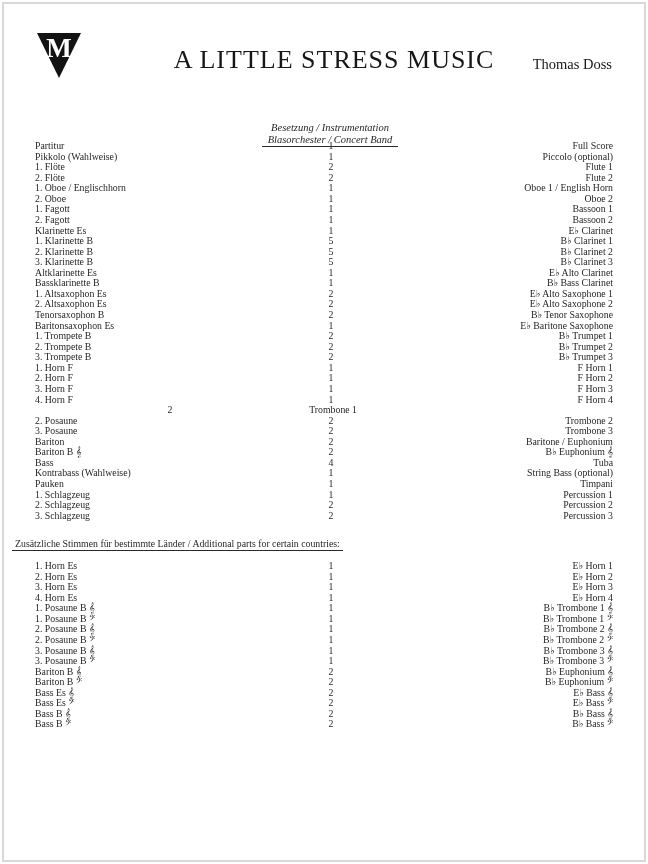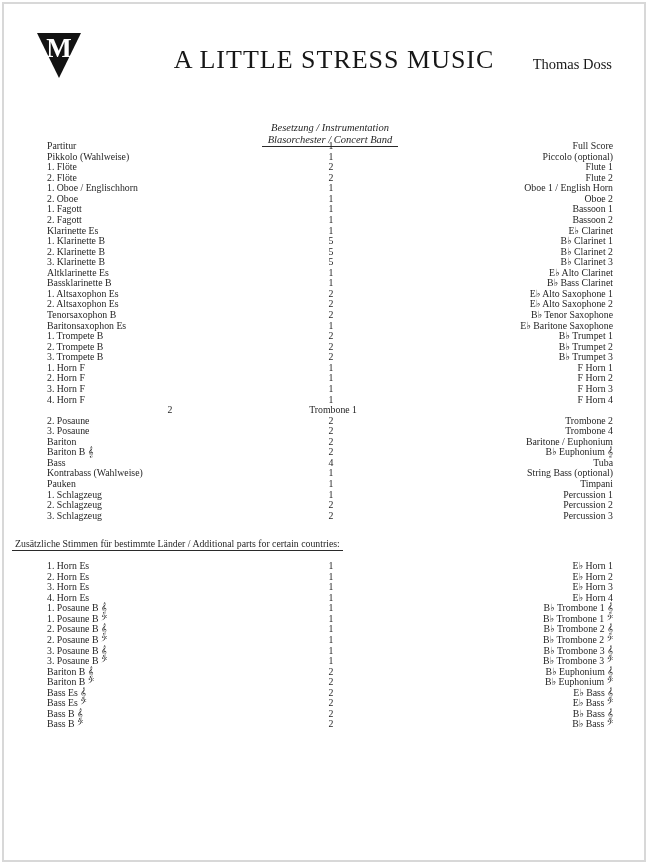--- a/index.html
+++ b/index.html
@@ -32,21 +32,21 @@
   .add-heading .underlined{
     display:inline-block;border-bottom:1px solid #2a2a2a;padding:0 3px 1px;
   }
   .parts-table{position:absolute;left:35px;width:578px;}
   #table-main{top:141px;}
   #table-additional{top:561px;}
   .row{
     display:grid;grid-template-columns:270px 52px 1fr;
     line-height:10.56px;font-size:9.8px;color:#262626;
   }
-  .cell-de{text-align:left;white-space:nowrap;margin-left:12px;}
+  .cell-de{text-align:left;white-space:nowrap;}
   .cell-qty{text-align:center;}
   .cell-en{text-align:right;white-space:nowrap;}
 </style>
 </head>
 <body>
 
 <div class="page-frame"></div>
 
 <div class="logo">
   <svg viewBox="0 0 46 48" width="46" height="48">
@@ -222,21 +222,21 @@
 
     <div class="row">
       <span class="cell-de">2. Posaune</span>
       <span class="cell-qty">2</span>
       <span class="cell-en">Trombone 2</span>
     </div>
 
     <div class="row">
       <span class="cell-de">3. Posaune</span>
       <span class="cell-qty">2</span>
-      <span class="cell-en">Trombone 4</span>
+      <span class="cell-en">Trombone 3</span>
     </div>
 
     <div class="row">
       <span class="cell-de">Bariton</span>
       <span class="cell-qty">2</span>
       <span class="cell-en">Baritone / Euphonium</span>
     </div>
 
     <div class="row">
       <span class="cell-de">Bariton B 𝄞</span>

